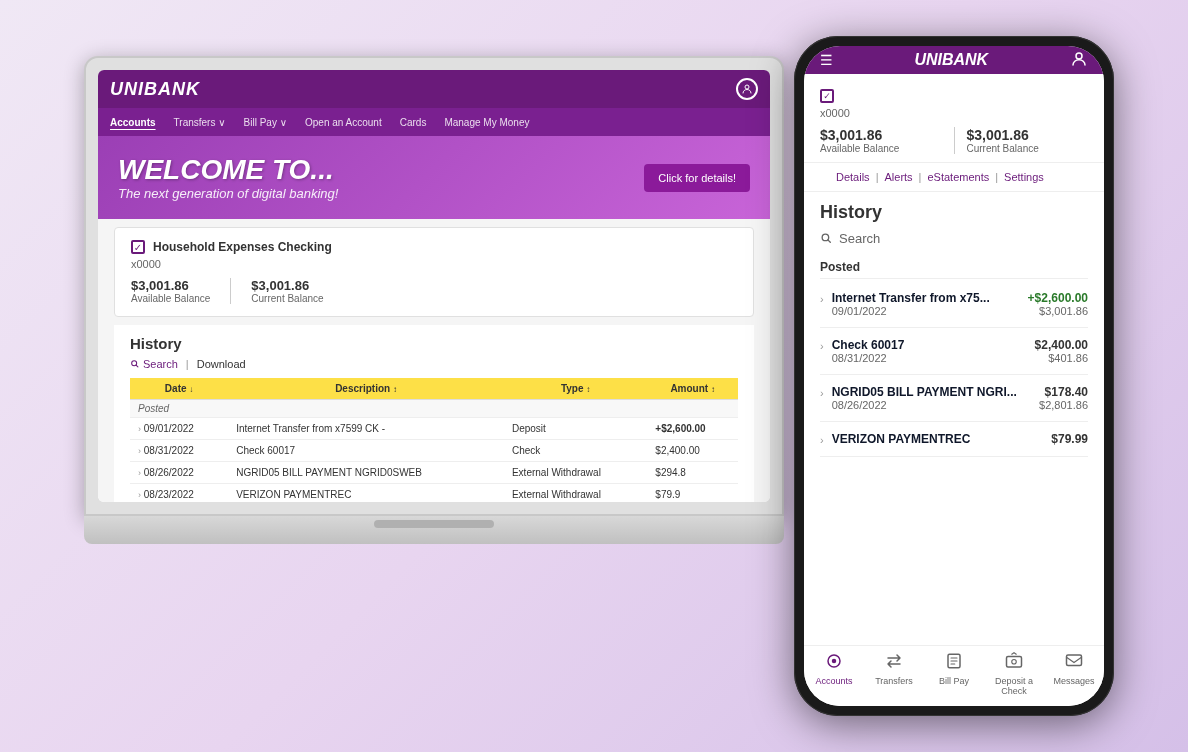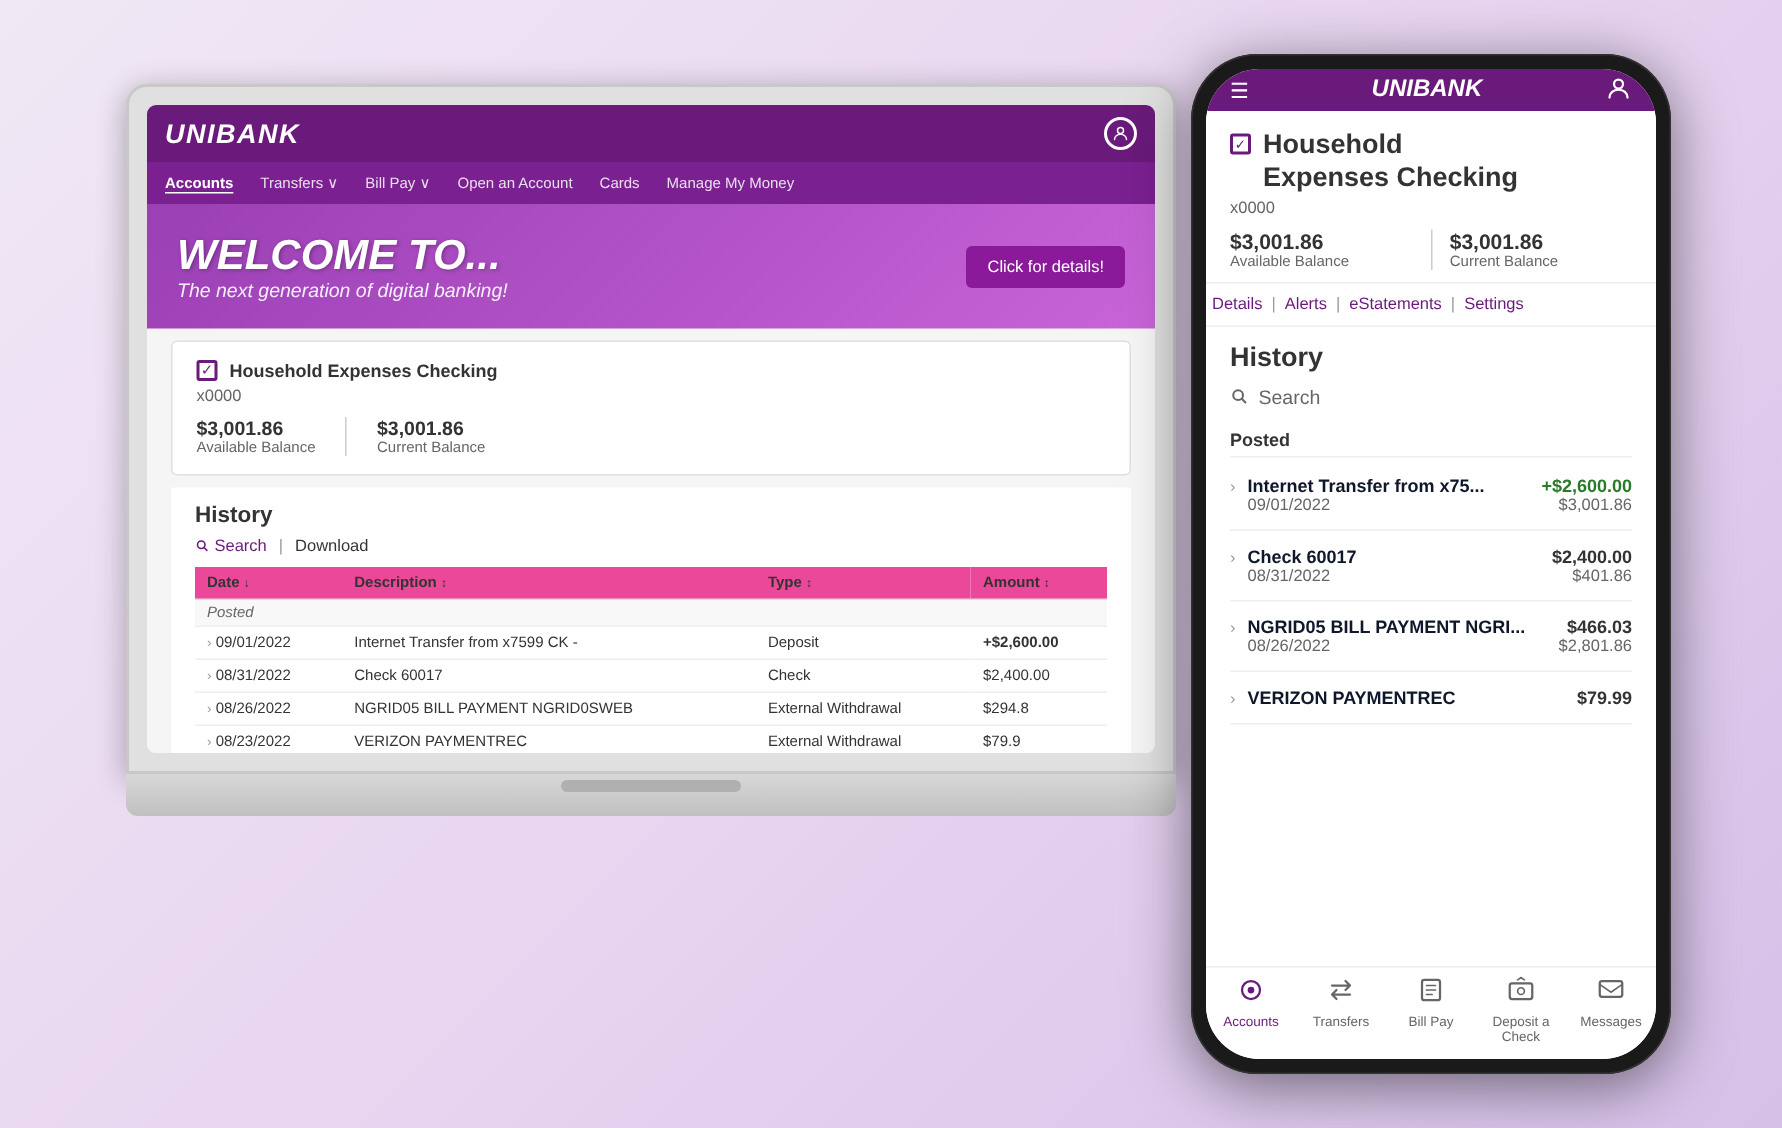--- a/index.html
+++ b/index.html
@@ -269,23 +269,23 @@
     }
 
     
     .tx-table {
       width: 100%;
       font-size: 10px;
       border-collapse: collapse;
     }
 
     .tx-table th {
-      background: #ec4899;
+      background: #fde047;
       padding: 5px 8px;
-      text-align: left;
+      text-align: center;
       font-size: 10px;
       color: #333;
       border-bottom: 1px solid #ddd;
     }
 
     .tx-table td {
       padding: 5px 8px;
       border-bottom: 1px solid #eee;
       color: #333;
     }
@@ -428,21 +428,21 @@
 
     .phone-balance-label {
       font-size: 10px;
       color: #666;
     }
 
     .phone-account-links {
       display: flex;
       align-items: center;
       gap: 6px;
-      padding: 8px 4px;
+      padding: 8px 32px;
       font-size: 11px;
       color: #6a1a7a;
       border-bottom: 1px solid #eee;
     }
 
     .phone-link-divider {
       color: #999;
     }
 
     
@@ -691,24 +691,20 @@
             <path d="M4 20c0-4 3.6-7 8-7s8 3 8 7" stroke="white" stroke-width="2" stroke-linecap="round"></path>
           </svg>
         </div>
       </div>
 
       <div class="phone-content">
 
         <div class="phone-account-header">
           <div class="phone-account-title-row">
             <div class="phone-checkbox">✓</div>
-            <div>
-              <div class="phone-account-name">Household</div>
-              <div class="phone-account-name">Expenses Checking</div>
-            </div>
           </div>
           <div class="phone-account-number">x0000</div>
           <div class="phone-balance-row">
             <div class="phone-balance-item">
               <div class="phone-balance-amount">$3,001.86</div>
               <div class="phone-balance-label">Available Balance</div>
             </div>
             <div class="phone-balance-item">
               <div class="phone-balance-amount">$3,001.86</div>
               <div class="phone-balance-label">Current Balance</div>
@@ -769,21 +765,21 @@
 
           <div class="phone-tx">
             <div class="phone-tx-left">
               <span class="phone-tx-chevron">›</span>
               <div class="phone-tx-info">
                 <div class="phone-tx-desc">NGRID05 BILL PAYMENT NGRI...</div>
                 <div class="phone-tx-date">08/26/2022</div>
               </div>
             </div>
             <div class="phone-tx-right">
-              <div class="phone-tx-amount">$466.03</div>
+              <div class="phone-tx-amount">$178.40</div>
               <div class="phone-tx-balance">$2,801.86</div>
             </div>
           </div>
 
           <div class="phone-tx">
             <div class="phone-tx-left">
               <span class="phone-tx-chevron">›</span>
               <div class="phone-tx-info">
                 <div class="phone-tx-desc">VERIZON PAYMENTREC</div>
                 <div class="phone-tx-date"></div>

